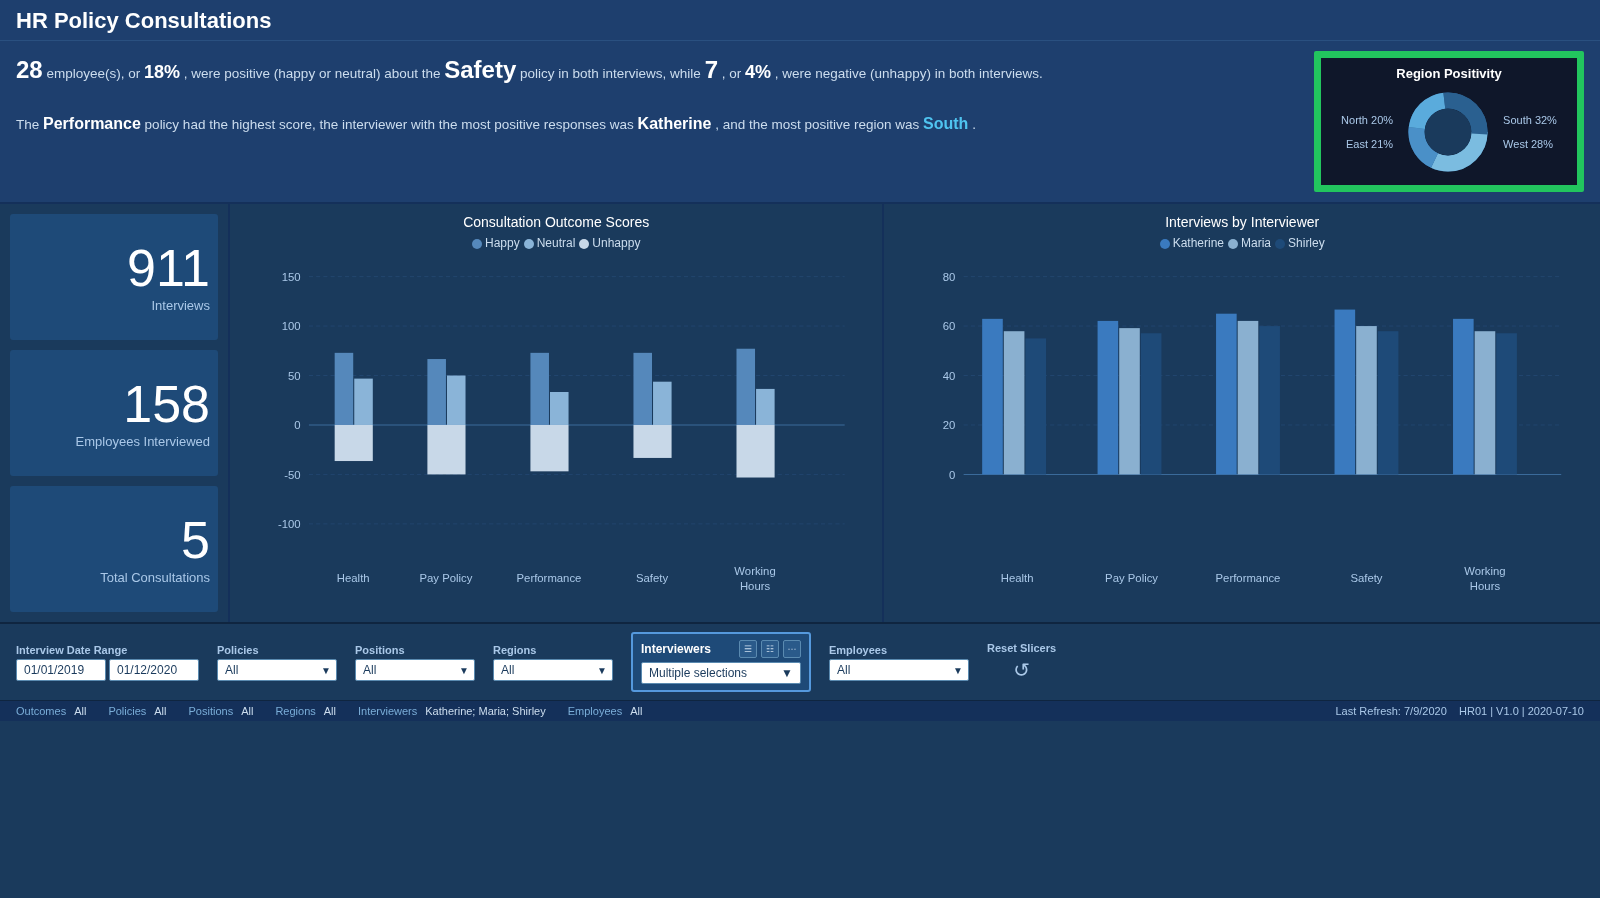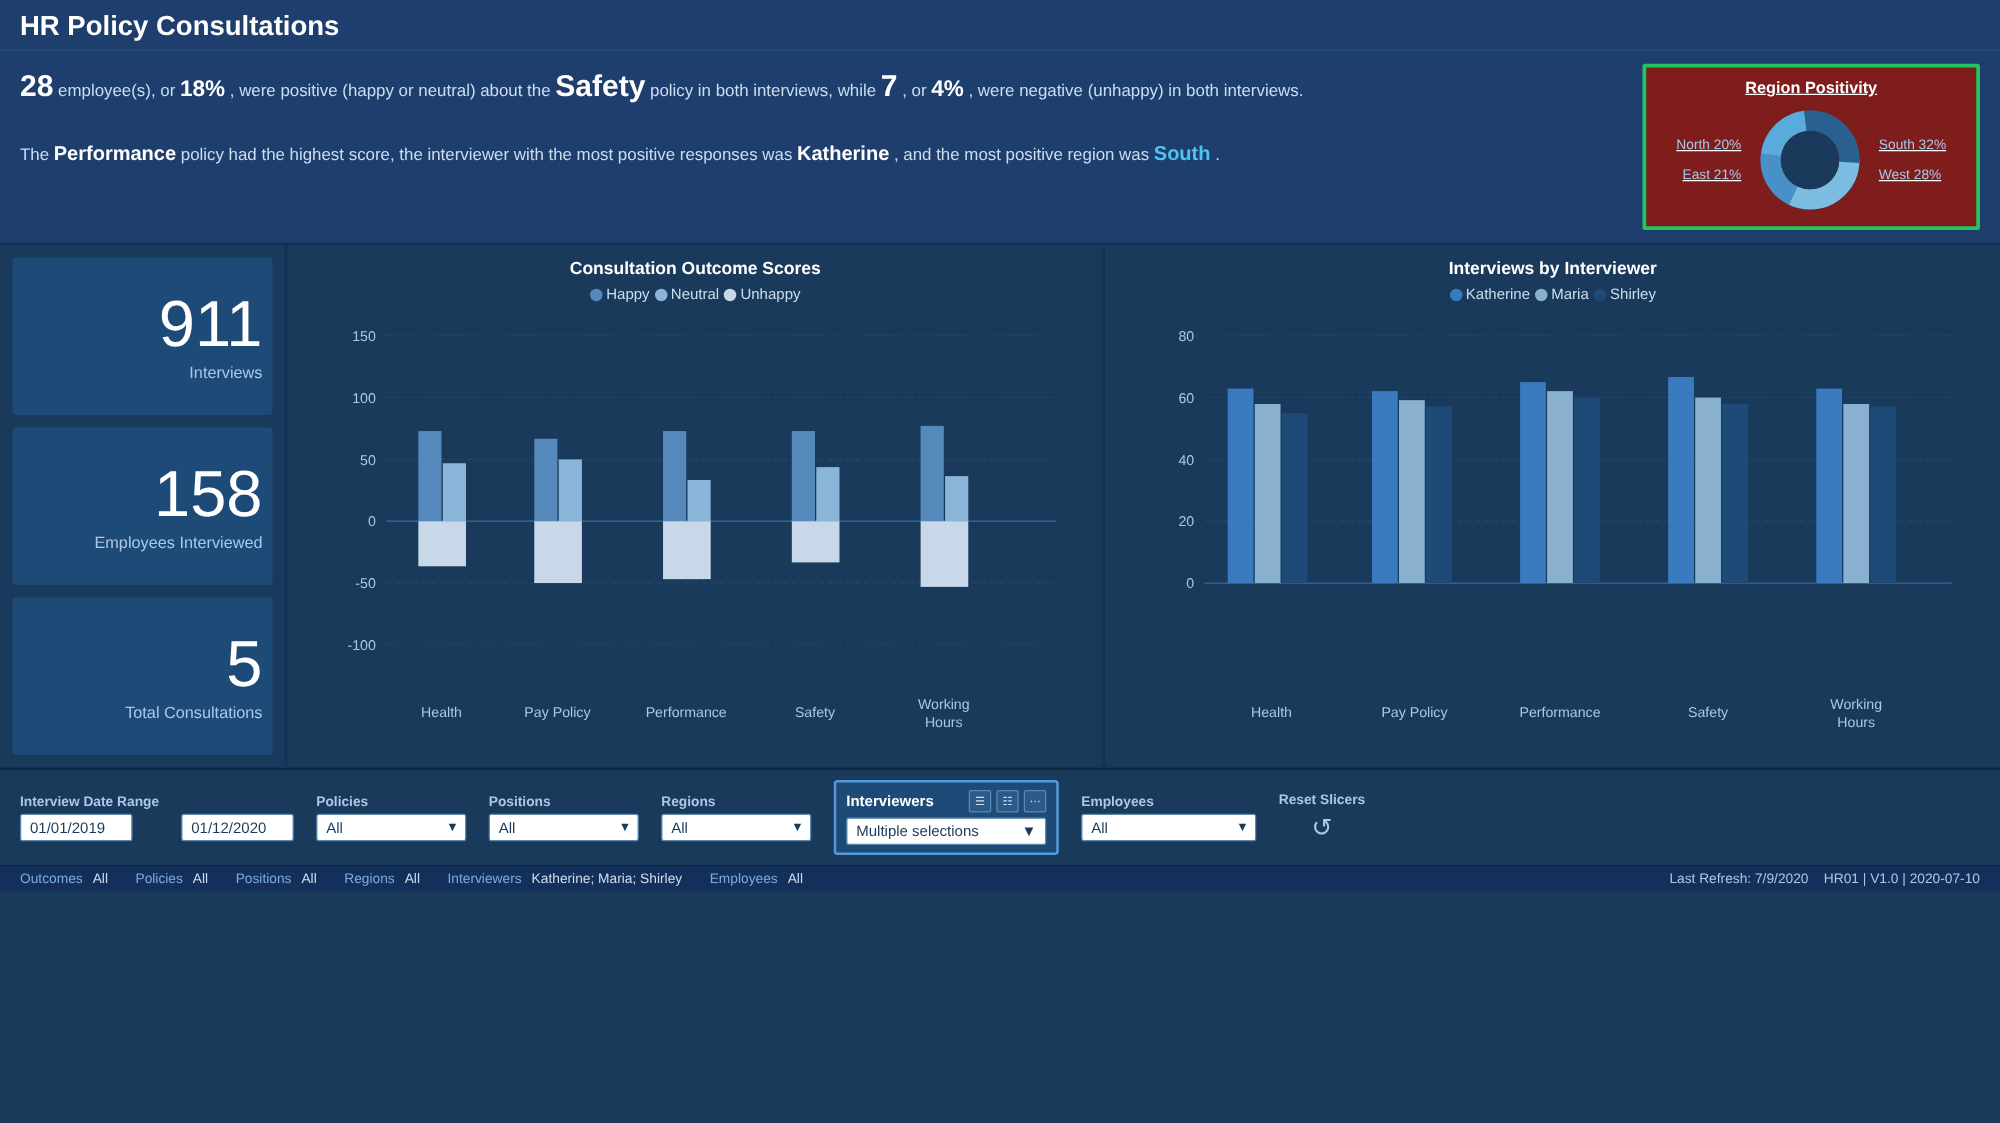--- a/index.html
+++ b/index.html
@@ -36,27 +36,26 @@
     .summary-text {
       flex: 1;
       font-size: 13.5px;
       line-height: 1.6;
       color: #cde;
     }
     .summary-text .bold { font-weight: 700; color: #fff; }
     .summary-text .large { font-size: 18px; font-weight: 700; color: #fff; }
     .summary-text .xlarge { font-size: 24px; font-weight: 800; color: #fff; }
     .region-positivity {
-      background: #7f1d1d;
-      border: 3px solid #22c55e;
+      background: #0f172a;
+      border: 7px solid #22c55e;
       width: 270px;
       min-width: 270px;
       padding: 8px 10px;
       border-radius: 2px;
-      text-decoration: underline;
     }
     .region-positivity h3 {
       text-align: center;
       font-size: 13px;
       font-weight: 600;
       margin-bottom: 6px;
     }
     .donut-area {
       display: flex;
       align-items: center;
@@ -122,21 +121,21 @@
     
     .chart-area {
       flex: 1;
       background: #1a3a5c;
       padding: 10px;
       border-right: 2px solid #14305a;
     }
     .chart-title {
       text-align: center;
       font-size: 14px;
-      font-weight: 700;
+      font-weight: 400;
       margin-bottom: 6px;
     }
     .chart-legend {
       display: flex;
       gap: 4px;
       justify-content: center;
       margin-bottom: 6px;
       font-size: 12px;
       color: #cde;
     }
@@ -488,21 +487,21 @@
     </div>
   </div>
 </div>
 
 <div class="filters-bar">
 
   <div class="filter-group">
     <div class="filter-label">Interview Date Range</div>
     <div class="date-inputs">
       <input type="text" class="filter-input" style="width: 90px;" value="01/01/2019">
-      <input type="text" class="filter-input" style="width: 90px; margin-left: 36px;" value="01/12/2020">
+      <input type="text" class="filter-input" style="width: 90px;" value="01/12/2020">
     </div>
   </div>
 
   <div class="filter-group">
     <div class="filter-label">Policies</div>
     <div class="filter-select-wrap">
       <select class="filter-select medium">
         <option>All</option>
       </select>
       <span class="filter-select-arrow">▼</span>

